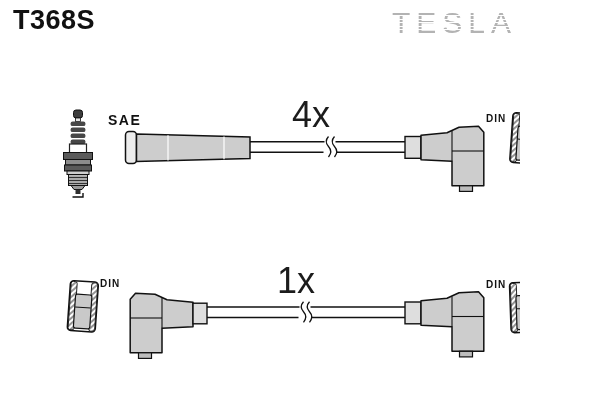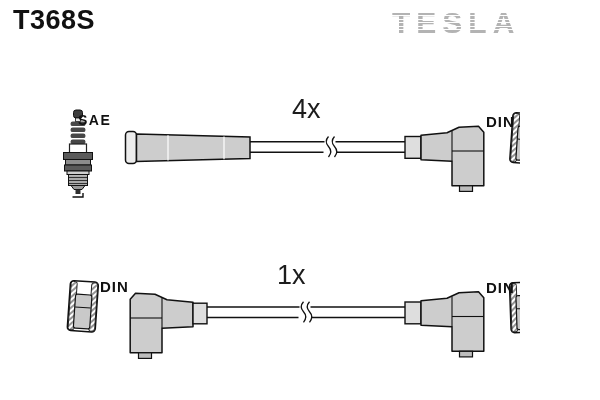--- a/index.html
+++ b/index.html
@@ -7,30 +7,30 @@
   #page{
     position:relative;width:496px;height:400px;background:#ffffff;
     font-family:"Liberation Sans","DejaVu Sans",sans-serif;color:#111;
     overflow:hidden;
     padding-left:24px;
   }
   .abs{position:absolute;}
   #part-number{left:13px;top:5px;font-size:27px;font-weight:bold;letter-spacing:.5px;}
   #subtitle{left:14px;top:35px;font-size:10px;letter-spacing:.25px;}
   #brand{
-    left:392px;top:6px;font-size:30px;font-weight:bold;letter-spacing:6px;
+    left:392px;top:6px;font-size:30px;font-weight:normal;letter-spacing:6px;
     color:#b3b3b3;
     -webkit-mask-image:repeating-linear-gradient(to bottom,#000 0 2.5px,transparent 2.5px 3.5px);
     mask-image:repeating-linear-gradient(to bottom,#000 0 2.5px,transparent 2.5px 3.5px);
   }
-  .qty{font-size:27px;color:#1c1c1c;}
-  .conn-label{font-size:15px;font-weight:bold;letter-spacing:1px;color:#111;}
+  .qty{font-size:36px;color:#1c1c1c;}
+  .conn-label{font-size:10px;font-weight:bold;letter-spacing:1px;color:#111;}
   #qty-top{left:292px;top:94px;}
   #qty-bottom{left:277px;top:260px;}
-  #sae-label{left:78px;top:112px;font-size:14px;letter-spacing:1.5px;}
+  #sae-label{left:108px;top:112px;font-size:14px;letter-spacing:1.5px;}
   #din-top-right{left:486px;top:113px;}
   #din-bottom-left{left:100px;top:278px;}
   #din-bottom-right{left:486px;top:279px;}
   svg{position:absolute;left:0;top:0;}
   .outline{stroke:#111;fill:none;}
 </style>
 </head>
 <body>
 
 <div id="page">

